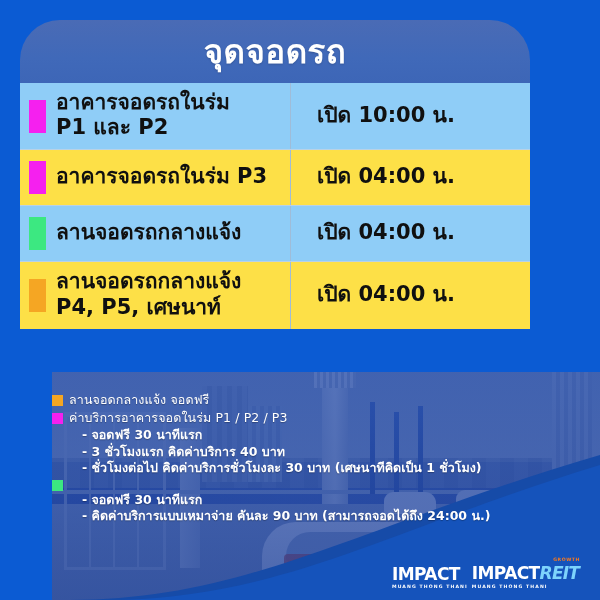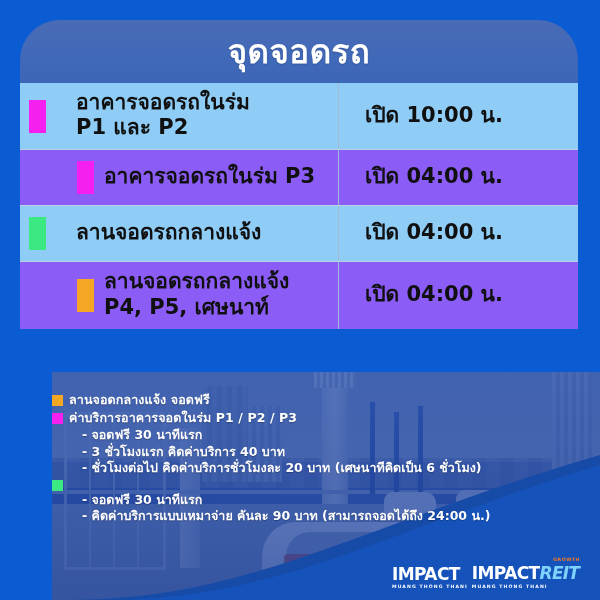--- a/index.html
+++ b/index.html
@@ -48,54 +48,54 @@
   .photo-blue{position:absolute;inset:0;background:linear-gradient(180deg,rgba(35,73,167,.72),rgba(28,62,152,.74));}
 
   
   .left-strip{position:absolute;left:0;top:372px;width:52px;height:228px;background:#0b5bd3;}
 
   
   .footer-band{position:absolute;left:0;top:455px;width:600px;height:145px;overflow:hidden;}
   .footer-band svg{position:absolute;left:0;top:0;}
 
   
-  .card{position:absolute;left:20px;top:20px;width:558px;}
+  .card{position:absolute;left:20px;top:20px;width:510px;}
   .card-head{
     height:63px;border-radius:40px 40px 0 0;
     background:linear-gradient(180deg,#4a6bb5 0%,#4069b9 60%,#3d66b7 100%);
     display:flex;align-items:center;justify-content:center;
   }
   .card-head .title{
     color:#ffffff;font-size:33px;font-weight:700;letter-spacing:.5px;
     text-shadow:0 1px 2px rgba(0,0,0,.18);
   }
   .rows{background:#cfe4f7;}
   .row{display:flex;align-items:stretch;min-height:55px;position:relative;}
-  .row.alt{background:#8fcdf7;gap:20px;}
-  .row.plain{background:#8b5cf6;padding-left:48px;}
+  .row.alt{background:#8fcdf7;}
+  .row.plain{background:#fde047;}
   .row .marker-cell{width:34px;display:flex;align-items:center;justify-content:center;flex:0 0 34px;}
   .marker{width:17px;height:33px;}
   .row .name-cell{
     flex:1 1 auto;display:flex;align-items:center;
     padding:7px 8px 9px 2px;
   }
   .row .time-cell{
     flex:0 0 205px;display:flex;align-items:center;
     padding:7px 8px 9px 26px;border-left:1px solid #9fbcd8;
   }
   .row .txt{color:#101010;font-size:21px;font-weight:700;line-height:1.2;}
   .row .txt .sub{display:block;}
   .row .time{color:#101010;font-size:21px;font-weight:700;line-height:1.2;white-space:nowrap;}
   .row-sep{height:1px;background:#b9d2e6;}
 
   
   .legend{position:absolute;left:52px;top:392px;width:520px;color:#ffffff;}
   .lg-line{display:flex;align-items:flex-start;margin-bottom:1px;}
   .lg-sw{width:11px;height:11px;flex:0 0 11px;margin-top:3px;margin-right:6px;}
-  .lg-text{font-size:12.5px;font-weight:700;line-height:1.32;letter-spacing:.1px;
+  .lg-text{font-size:12.5px;font-weight:400;line-height:1.32;letter-spacing:.1px;
     text-shadow:0 1px 1px rgba(0,0,0,.28);}
   .lg-sub{font-size:12.5px;font-weight:700;line-height:1.32;margin-left:30px;
     text-shadow:0 1px 1px rgba(0,0,0,.28);}
   .lg-group{margin-bottom:0;}
 
   
   .logos{position:absolute;left:392px;top:563px;display:flex;align-items:flex-end;gap:4px;}
   .logo{position:relative;color:#fff;}
   .logo .word{font-size:17px;font-weight:700;letter-spacing:-.6px;line-height:1;}
   .logo .tag{font-size:4.6px;font-weight:700;letter-spacing:1.1px;line-height:1;margin-top:2px;text-align:right;}
@@ -234,21 +234,21 @@
       </div>
     </div>
 
     <div class="lg-group">
       <div class="lg-line">
         <span class="lg-sw" style="background:#f520ef"></span>
         <span class="lg-text">ค่าบริการอาคารจอดในร่ม P1 / P2 / P3</span>
       </div>
       <div class="lg-sub">- จอดฟรี 30 นาทีแรก</div>
       <div class="lg-sub">- 3 ชั่วโมงแรก คิดค่าบริการ 40 บาท</div>
-      <div class="lg-sub">- ชั่วโมงต่อไป คิดค่าบริการชั่วโมงละ 20 บาท (เศษนาทีคิดเป็น 6 ชั่วโมง)</div>
+      <div class="lg-sub">- ชั่วโมงต่อไป คิดค่าบริการชั่วโมงละ 30 บาท (เศษนาทีคิดเป็น 1 ชั่วโมง)</div>
     </div>
 
     <div class="lg-group">
       <div class="lg-line">
         <span class="lg-sw" style="background:#3ce881"></span>
       </div>
       <div class="lg-sub">- จอดฟรี 30 นาทีแรก</div>
       <div class="lg-sub">- คิดค่าบริการแบบเหมาจ่าย คันละ 90 บาท (สามารถจอดได้ถึง 24:00 น.)</div>
     </div>
 

